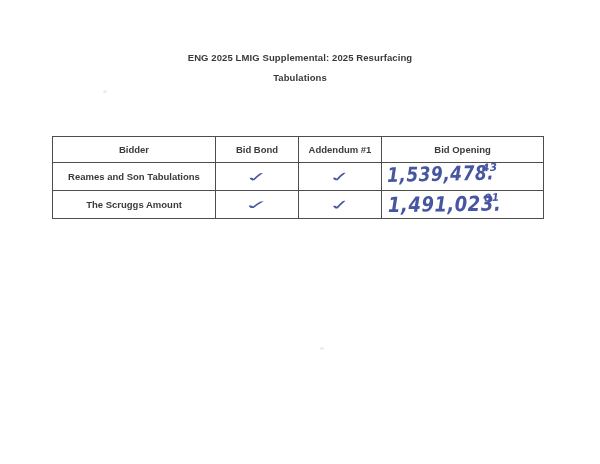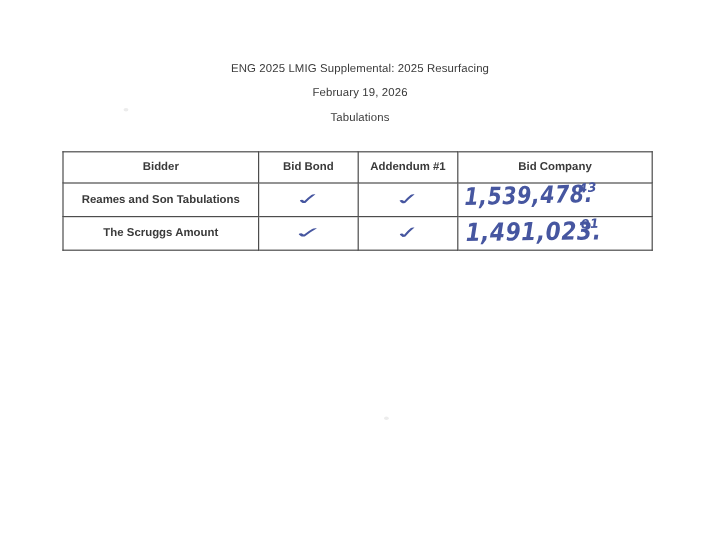--- a/index.html
+++ b/index.html
@@ -11,29 +11,29 @@
     font-family: "Liberation Sans", sans-serif;
   }
 
   
   .doc-header {
     position: absolute;
     top: 48px; left: 0; width: 600px;
     text-align: center;
     color: #3a3a3a;
     font-size: 9.5px;
-    font-weight: 400;
+    font-weight: 700;
     line-height: 20.3px;
     letter-spacing: 0.1px;
   }
 
   
   .bid-table {
     position: absolute;
-    left: 52px; top: 126px;
+    left: 52px; top: 136px;
     width: 491px;
     border-collapse: collapse;
     table-layout: fixed;
     color: #3a3a3a;
     border: 1.5px solid #474747;
     padding-left: 16px;
   }
   .bid-table th, .bid-table td {
     border: 1px solid #4d4d4d;
     padding: 0;
@@ -90,37 +90,36 @@
   .speck-1 { left: 103px; top: 90px;  width: 4px; height: 3px; }
   .speck-2 { left: 320px; top: 347px; width: 4px; height: 3px; }
 </style>
 </head>
 <body>
 
 <div class="page">
 
   <div class="doc-header">
     <div>ENG 2025 LMIG Supplemental: 2025 Resurfacing</div>
-    <div>February 19, 2026</div>
     <div>Tabulations</div>
   </div>
 
   <table class="bid-table">
     <colgroup>
       <col style="width:163px">
       <col style="width:83px">
       <col style="width:83px">
       <col style="width:162px">
     </colgroup>
     <thead>
       <tr>
         <th>Bidder</th>
         <th>Bid Bond</th>
         <th>Addendum #1</th>
-        <th>Bid Company</th>
+        <th>Bid Opening</th>
       </tr>
     </thead>
     <tbody>
       <tr>
         <td>Reames and Son Tabulations</td>
         <td>
           <span class="hand check ck-r1c1">✓</span>
         </td>
         <td>
           <span class="hand check ck-r1c2">✓</span>

